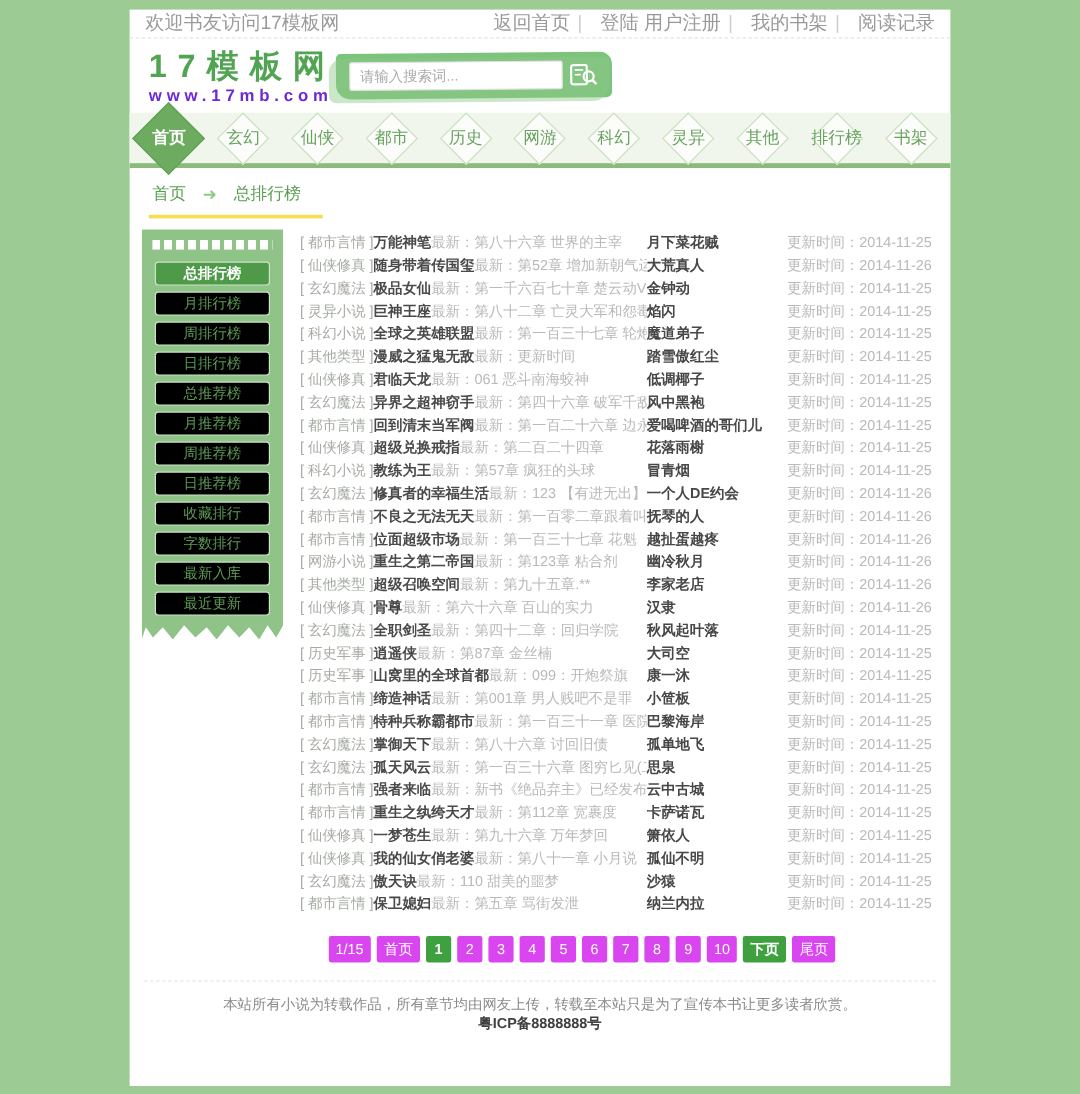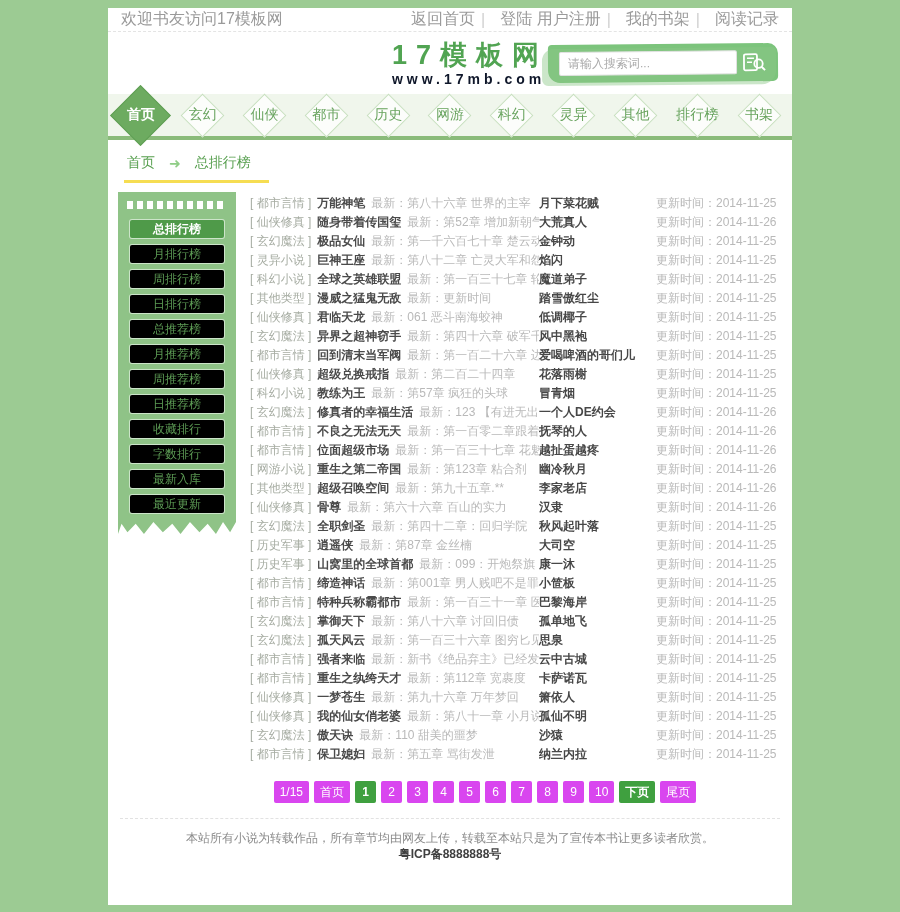--- a/index.html
+++ b/index.html
@@ -10,25 +10,25 @@
 
   
   .topbar { display: flex; justify-content: space-between; align-items: center;
             height: 24px; padding: 0 13px; border-bottom: 1px dashed #e4e4e4;
             font-size: 16px; color: #9a9a9a; }
   .topbar-links { display: flex; align-items: center; gap: 6px; }
   .topbar-links .link { cursor: pointer; margin-left: 9px; }
   .topbar-links .sep { color: #cfcfcf; }
 
   
-  .header { display: flex; justify-content: flex-end; align-items: center;
+  .header { display: flex; justify-content: flex-start; align-items: center;
             height: 62px; padding: 2px 14px 2px 16px; }
   .logo { cursor: pointer; }
   .logo-title { font-size: 27px; font-weight: bold; color: #51a452; letter-spacing: 9px; line-height: 30px; }
-  .logo-url { font-size: 14px; font-weight: bold; color: #0f172a; letter-spacing: 4px; margin-top: 1px; }
+  .logo-url { font-size: 14px; font-weight: bold; color: #6d28d9; letter-spacing: 4px; margin-top: 1px; }
   .search-wrap { position: relative; width: 230px; height: 38px; background: #7cc47c;
                  border-radius: 4px 10px 5px 12px; display: flex; align-items: center;
                  padding: 0 7px 0 11px; transform: rotate(-.5deg); }
   .search-wrap::before { content: ""; position: absolute; left: -6px; top: 4px; right: 2px; bottom: -3px;
                  background: rgba(139, 200, 135, .45); border-radius: 12px 4px 14px 6px; z-index: 0; }
   .search-input { position: relative; z-index: 1; flex: 1; height: 24px; border: 1px solid #e2e2e2;
                  border-radius: 2px; padding: 0 8px; font-size: 12px; color: #666; outline: none; }
   .search-input::placeholder { color: #aaa; }
   .search-btn { position: relative; z-index: 1; width: 34px; height: 30px; display: flex;
                  align-items: center; justify-content: center; cursor: pointer; }
@@ -58,21 +58,21 @@
                             22% 100%, 15% 97%, 8% 99.5%, 3% 97%, 0 100%); }
   .film-strip { height: 8px; margin: 0 9px 11px; 
          background: repeating-linear-gradient(90deg, #fff 0 6px, transparent 6px 10px); }
   .side-btn { height: 18px; line-height: 18px; margin: 0 12px 7px; background: #000000;
          border-radius: 2px; text-align: center; font-size: 12px; color: #5d9c55; cursor: pointer;
          box-shadow: 0 0 0 1px rgba(255,255,255,.55); }
   .side-btn.active { background: #4f9a49; color: #fff; font-weight: bold; }
 
   .list { flex: 1; padding: 2px 0 0 14px; }
   .row { display: flex; align-items: center; height: 19px; font-size: 12px; white-space: nowrap; }
-  .row-left { flex: none; width: 289px; overflow: hidden; display: flex; align-items: center; gap: 6px; }
+  .row-left { flex: none; width: 289px; overflow: hidden; display: flex; align-items: center; gap: 0; }
   .cat { color: #a6aca2; }
   .title { color: #4a4a4a; font-weight: bold; cursor: pointer; }
   .chap { color: #b9b9b9; cursor: pointer; overflow: hidden; }
   .author { flex: none; width: 117px; color: #474747; font-weight: bold; overflow: hidden; cursor: pointer; }
   .update { flex: 1; color: #b9b9b9; overflow: hidden; }
 
   
   .pagination { display: flex; justify-content: center; gap: 5px; margin: 17px 70px 0 0; }
   .pg { min-width: 21px; padding: 0 6px; height: 22px; line-height: 22px; background: #d946ef;
         color: #fff; font-size: 12px; text-align: center; border-radius: 2px; cursor: pointer; }

